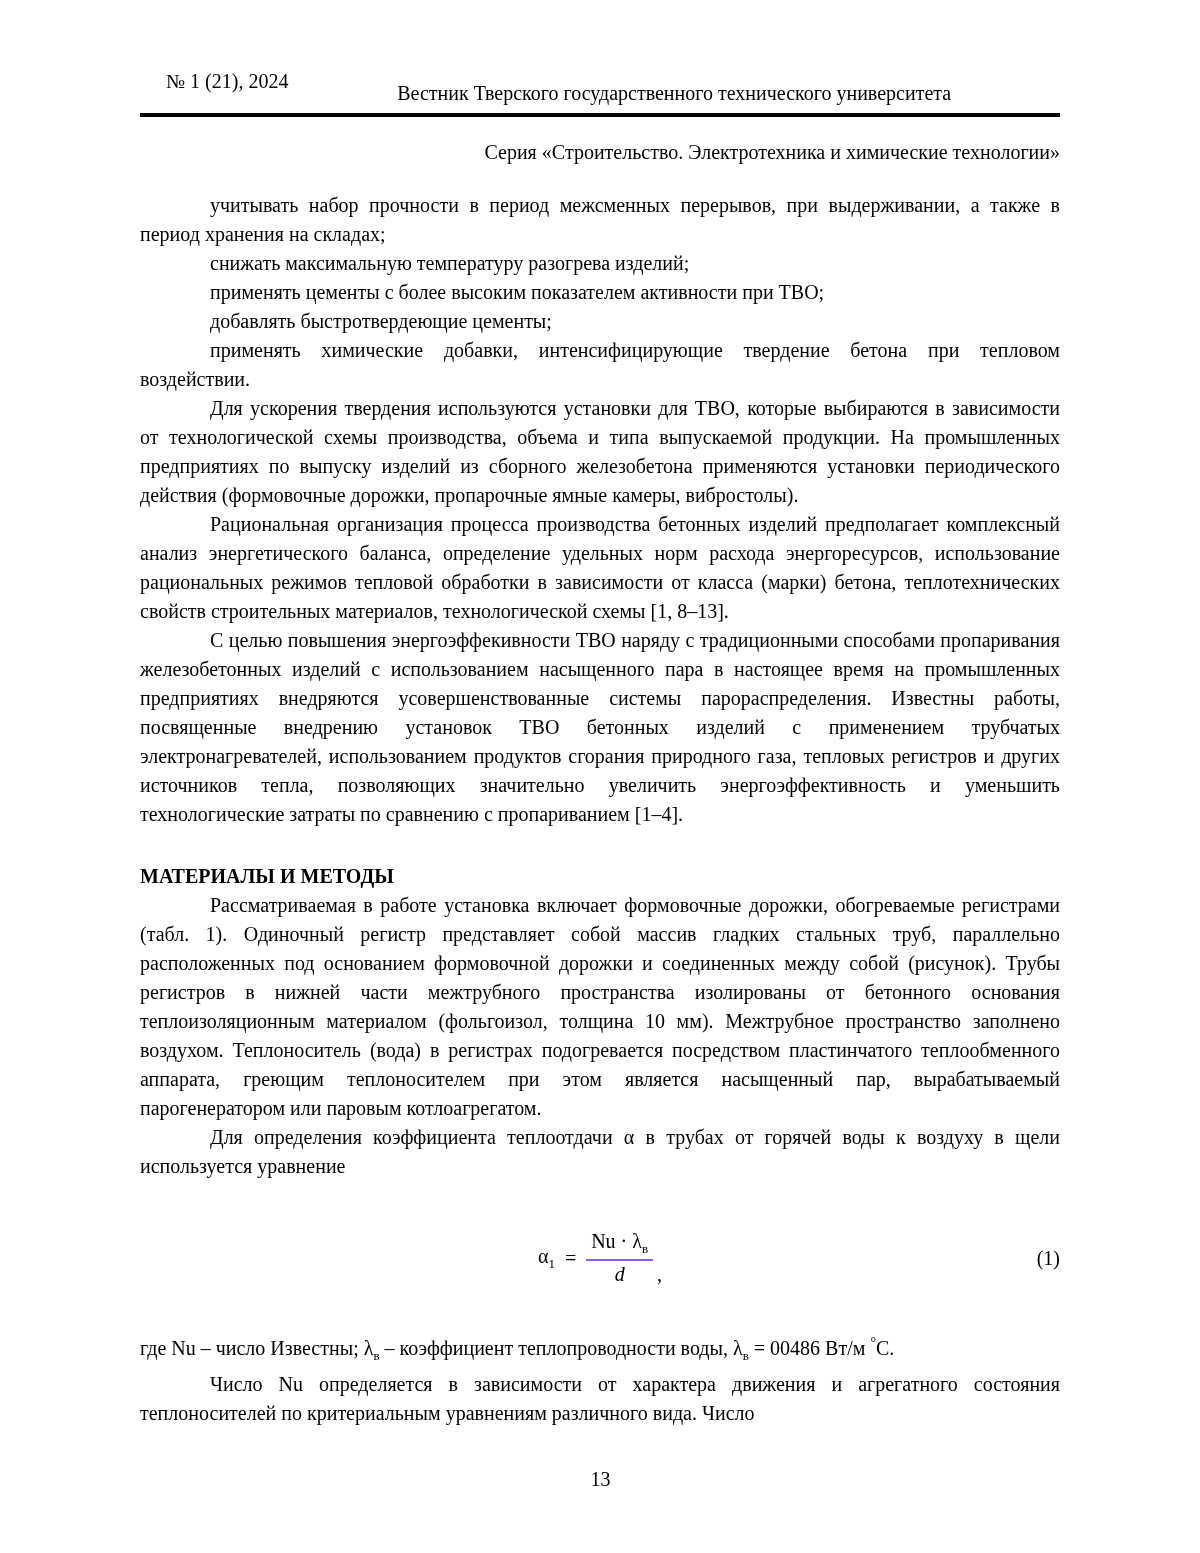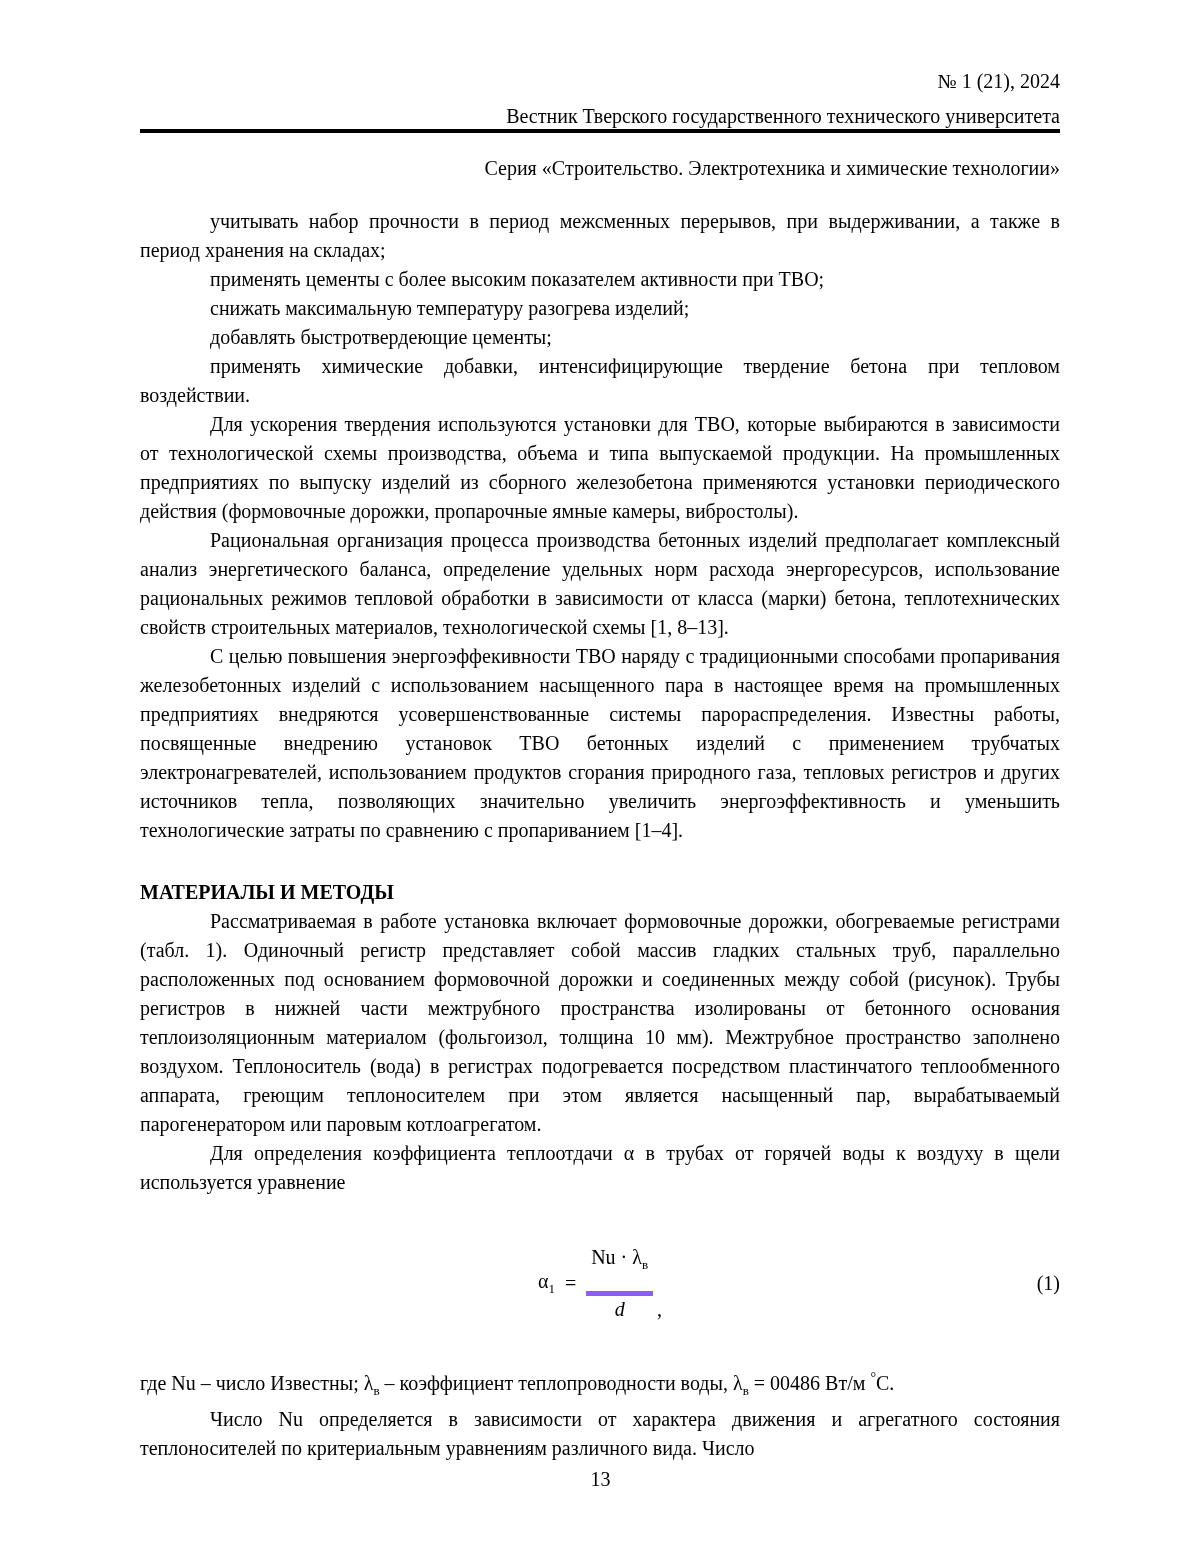--- a/index.html
+++ b/index.html
@@ -11,23 +11,22 @@
     font-size: 20px;
   }
   .page {
     position: relative;
     width: 1200px; height: 1553px;
     padding: 70px 140px 0 140px;
     background: #fff;
   }
   .header-row {
     display: flex;
-    align-items: flex-end;
-    padding-bottom: 1px;
-    flex-direction: column;
+    align-items: flex-start;
+    padding-bottom: 8px;
   }
   .issue { padding-left: 26px; white-space: nowrap; }
   .journal { flex: 1; text-align: center; margin-top: 12px; }
   .header-rule { border-top: 4px solid #000; height: 0; }
   .series { text-align: right; padding-top: 24px; }
   .content { margin-top: 27px; }
   p.para {
     text-align: justify;
     line-height: 29px;
   }
@@ -41,21 +40,21 @@
   .formula-row {
     position: relative;
     margin: 50px 0 44px 0;
     text-align: center;
     line-height: 1;
   }
   .formula-inner { display: inline-block; white-space: nowrap; }
   .formula-lhs { display: inline-block; vertical-align: middle; text-align: center; }
   .formula-eq { display: inline-block; vertical-align: middle; margin: 0 10px; }
   .frac { display: inline-block; vertical-align: middle; text-align: center; }
-  .frac-num { display: block; border-bottom: 5px solid #8b5cf6; padding: 0 5px 20px 5px; }
+  .frac-num { display: block; border-bottom: 2px solid #8b5cf6; padding: 0 5px 4px 5px; }
   .frac-den { display: block; font-style: italic; padding-top: 3px; }
   .formula-comma { display: inline-block; vertical-align: bottom; margin-left: 4px; }
   .eq-number {
     position: absolute; right: 0; top: 50%;
     transform: translateY(-50%);
   }
   sub { font-size: 0.65em; }
   sup.deg { font-size: 0.7em; }
   .page-number {
     position: absolute;
@@ -73,22 +72,22 @@
     <div class="header-row">
       <span class="issue">№ 1 (21), 2024</span>
       <span class="journal">Вестник Тверского государственного технического университета</span>
     </div>
     <div class="header-rule"></div>
     <div class="series">Серия «Строительство. Электротехника и химические технологии»</div>
   </div>
 
   <div class="content">
     <p class="para indent">учитывать набор прочности в период межсменных перерывов, при выдерживании, а также в период хранения на складах;</p>
+    <p class="para indent">снижать максимальную температуру разогрева изделий;</p>
     <p class="para indent">применять цементы с более высоким показателем активности при ТВО;</p>
-    <p class="para indent">снижать максимальную температуру разогрева изделий;</p>
     <p class="para indent">добавлять быстротвердеющие цементы;</p>
     <p class="para indent">применять химические добавки, интенсифицирующие твердение бетона при тепловом воздействии.</p>
     <p class="para indent">Для ускорения твердения используются установки для ТВО, которые выбираются в зависимости от технологической схемы производства, объема и типа выпускаемой продукции. На промышленных предприятиях по выпуску изделий из сборного железобетона применяются установки периодического действия (формовочные дорожки, пропарочные ямные камеры, вибростолы).</p>
     <p class="para indent">Рациональная организация процесса производства бетонных изделий предполагает комплексный анализ энергетического баланса, определение удельных норм расхода энергоресурсов, использование рациональных режимов тепловой обработки в зависимости от класса (марки) бетона, теплотехнических свойств строительных материалов, технологической схемы [1, 8–13].</p>
     <p class="para indent">С целью повышения энергоэффекивности ТВО наряду с традиционными способами пропаривания железобетонных изделий с использованием насыщенного пара в настоящее время на промышленных предприятиях внедряются усовершенствованные системы парораспределения. Известны работы, посвященные внедрению установок ТВО бетонных изделий с применением трубчатых электронагревателей, использованием продуктов сгорания природного газа, тепловых регистров и других источников тепла, позволяющих значительно увеличить энергоэффективность и уменьшить технологические затраты по сравнению с пропариванием [1–4].</p>
 
     <p class="para heading">МАТЕРИАЛЫ И МЕТОДЫ</p>
 
     <p class="para indent">Рассматриваемая в работе установка включает формовочные дорожки, обогреваемые регистрами (табл. 1). Одиночный регистр представляет собой массив гладких стальных труб, параллельно расположенных под основанием формовочной дорожки и соединенных между собой (рисунок). Трубы регистров в нижней части межтрубного пространства изолированы от бетонного основания теплоизоляционным материалом (фольгоизол, толщина 10 мм). Межтрубное пространство заполнено воздухом. Теплоноситель (вода) в регистрах подогревается посредством пластинчатого теплообменного аппарата, греющим теплоносителем при этом является насыщенный пар, вырабатываемый парогенератором или паровым котлоагрегатом.</p>
     <p class="para indent">Для определения коэффициента теплоотдачи α в трубах от горячей воды к воздуху в щели используется уравнение</p>

